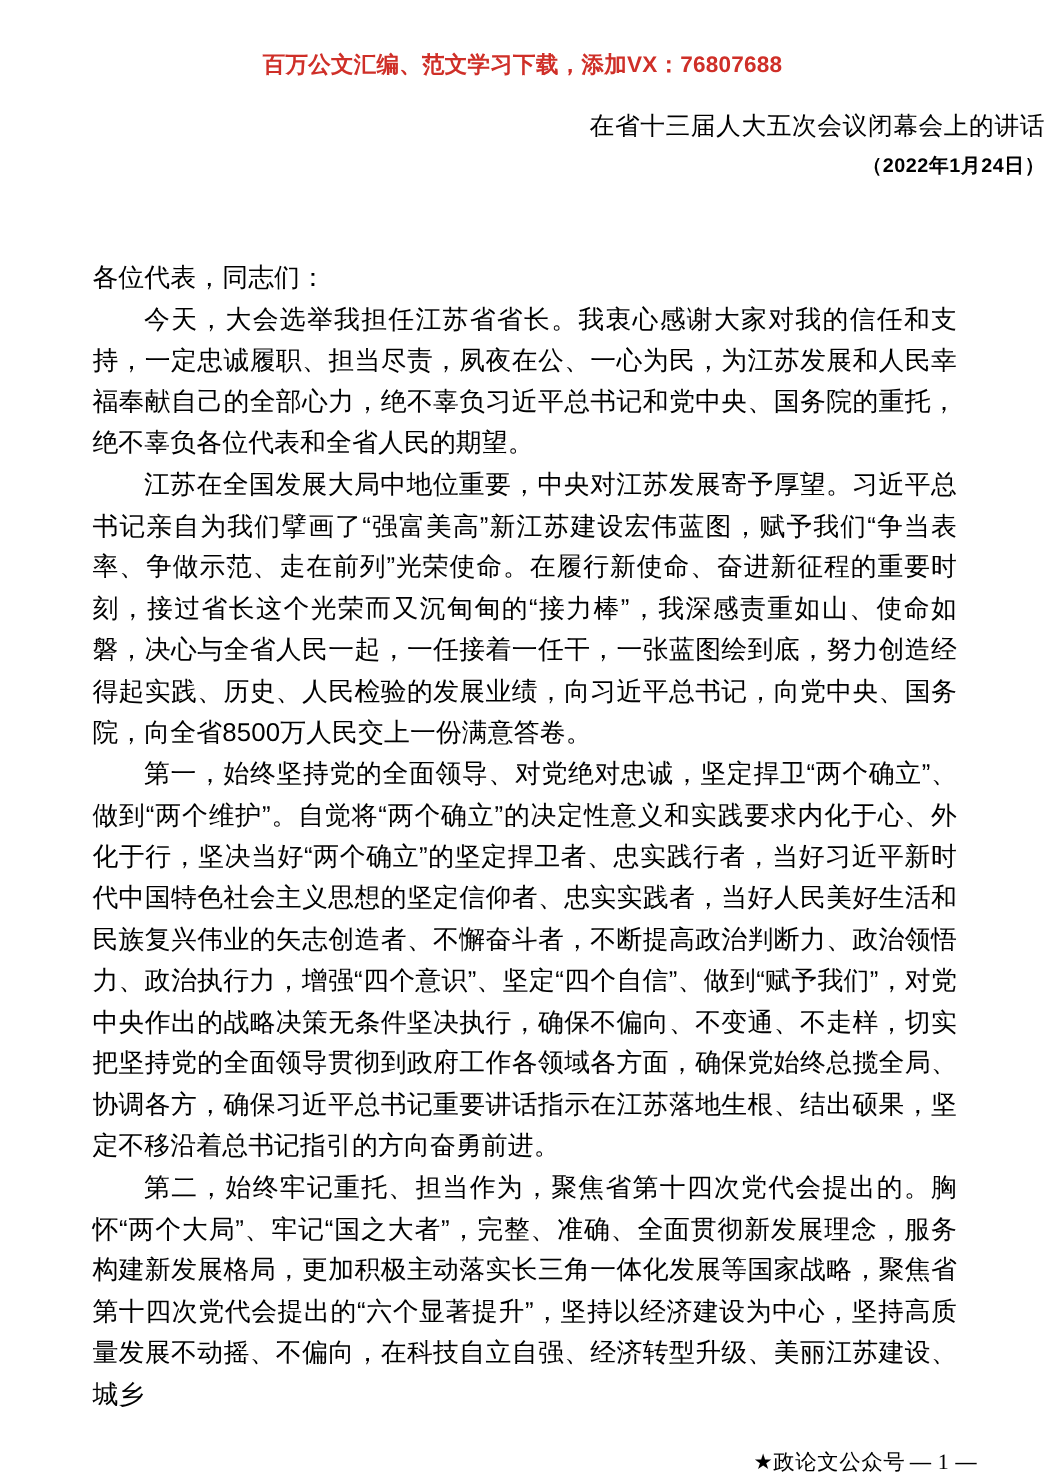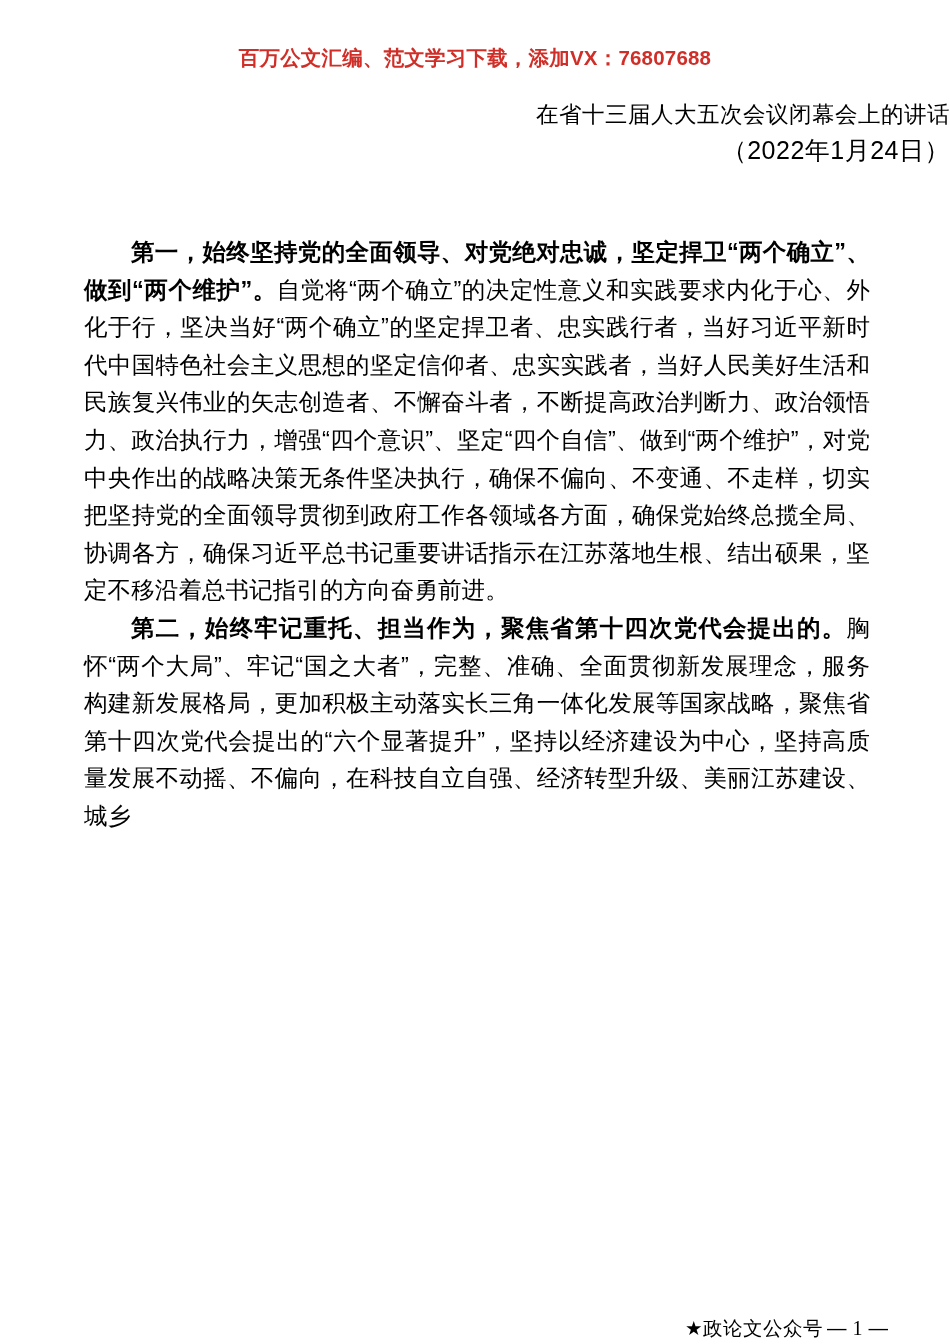--- a/index.html
+++ b/index.html
@@ -52,22 +52,22 @@
     line-height: 34px;
     letter-spacing: 0.5px;
   }
   .doc-author {
     font-size: 22.5px;
     font-weight: normal;
     line-height: 34px;
     letter-spacing: 0.5px;
   }
   .doc-date {
-    font-size: 25px;
-    font-weight: normal;
+    font-size: 18px;
+    font-weight: bold;
     line-height: 36px;
     letter-spacing: 0.5px;
   }
 
   
   .body-text {
     position: absolute;
     top: 234px;
     left: 84px;
     width: 786px;
@@ -77,21 +77,21 @@
     line-height: 37.6px;
     text-align: justify;
     text-justify: inter-ideograph;
     margin: 0;
     letter-spacing: 0.1px;
   }
   .para.indent {
     text-indent: 2em;
   }
   .lead {
-    font-weight: bold;
+    font-weight: normal;
   }
 
   
   .footer {
     position: absolute;
     left: 0;
     top: 1283px;
     width: 950px;
     text-align: right;
     padding-right: 58px;
@@ -115,24 +115,27 @@
 
   <div class="promo-banner">百万公文汇编、范文学习下载，添加VX：76807688</div>
 
   <div class="title-block">
     <div class="doc-title">在省十三届人大五次会议闭幕会上的讲话</div>
     <div class="doc-date">（2022年1月24日）</div>
   </div>
 
   <div class="body-text">
 
+    <p class="para">各位代表，同志们：</p>
 
+    <p class="para indent">今天，大会选举我担任江苏省省长。我衷心感谢大家对我的信任和支持，一定忠诚履职、担当尽责，夙夜在公、一心为民，为江苏发展和人民幸福奉献自己的全部心力，绝不辜负习近平总书记和党中央、国务院的重托，绝不辜负各位代表和全省人民的期望。</p>
 
+    <p class="para indent">江苏在全国发展大局中地位重要，中央对江苏发展寄予厚望。习近平总书记亲自为我们擘画了“强富美高”新江苏建设宏伟蓝图，赋予我们“争当表率、争做示范、走在前列”光荣使命。在履行新使命、奋进新征程的重要时刻，接过省长这个光荣而又沉甸甸的“接力棒”，我深感责重如山、使命如磐，决心与全省人民一起，一任接着一任干，一张蓝图绘到底，努力创造经得起实践、历史、人民检验的发展业绩，向习近平总书记，向党中央、国务院，向全省8500万人民交上一份满意答卷。</p>
 
-    <p class="para indent"><span class="lead">第一，始终坚持党的全面领导、对党绝对忠诚，坚定捍卫“两个确立”、做到“两个维护”。</span><span>自觉将“两个确立”的决定性意义和实践要求内化于心、外化于行，坚决当好“两个确立”的坚定捍卫者、忠实践行者，当好习近平新时代中国特色社会主义思想的坚定信仰者、忠实实践者，当好人民美好生活和民族复兴伟业的矢志创造者、不懈奋斗者，不断提高政治判断力、政治领悟力、政治执行力，增强“四个意识”、坚定“四个自信”、做到“两个维护”，对党中央作出的战略决策无条件坚决执行，确保不偏向、不变通、不走样，切实把坚持党的全面领导贯彻到政府工作各领域各方面，确保党始终总揽全局、协调各方，确保习近平总书记重要讲话指示在江苏落地生根、结出硕果，坚定不移沿着总书记指引的方向奋勇前进。</span></p>
+    <p class="para indent"><span class="lead">第一，始终坚持党的全面领导、对党绝对忠诚，坚定捍卫“两个确立”、做到“两个维护”。</span><span>自觉将“两个确立”的决定性意义和实践要求内化于心、外化于行，坚决当好“两个确立”的坚定捍卫者、忠实践行者，当好习近平新时代中国特色社会主义思想的坚定信仰者、忠实实践者，当好人民美好生活和民族复兴伟业的矢志创造者、不懈奋斗者，不断提高政治判断力、政治领悟力、政治执行力，增强“四个意识”、坚定“四个自信”、做到“赋予我们”，对党中央作出的战略决策无条件坚决执行，确保不偏向、不变通、不走样，切实把坚持党的全面领导贯彻到政府工作各领域各方面，确保党始终总揽全局、协调各方，确保习近平总书记重要讲话指示在江苏落地生根、结出硕果，坚定不移沿着总书记指引的方向奋勇前进。</span></p>
 
     <p class="para indent"><span class="lead">第二，始终牢记重托、担当作为，聚焦省第十四次党代会提出的。</span><span>胸怀“两个大局”、牢记“国之大者”，完整、准确、全面贯彻新发展理念，服务构建新发展格局，更加积极主动落实长三角一体化发展等国家战略，聚焦省第十四次党代会提出的“六个显著提升”，坚持以经济建设为中心，坚持高质量发展不动摇、不偏向，在科技自立自强、经济转型升级、美丽江苏建设、城乡</span></p>
 
   </div>
 
   <div class="footer"><span class="mark">★政论文公众号</span><span class="dash">—</span><span class="pageno">1</span><span class="dash">—</span></div>
 
 </div>
 
 </body></html>

